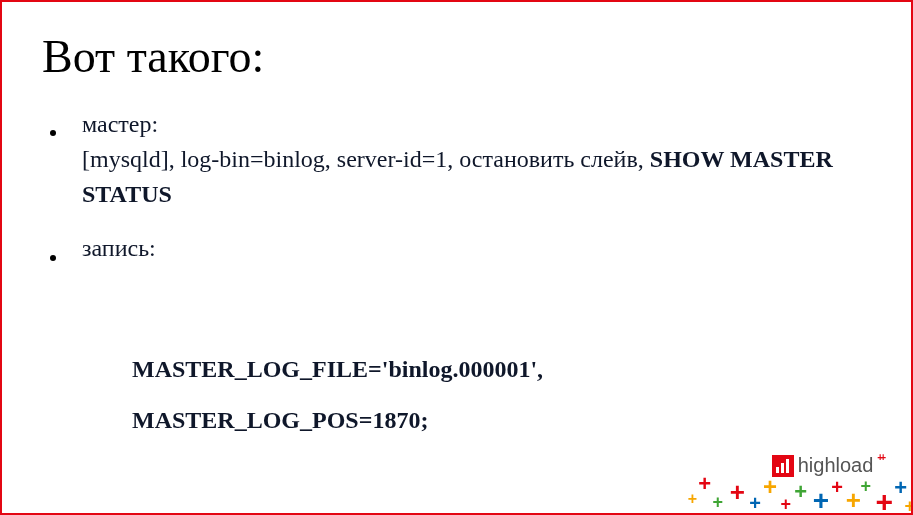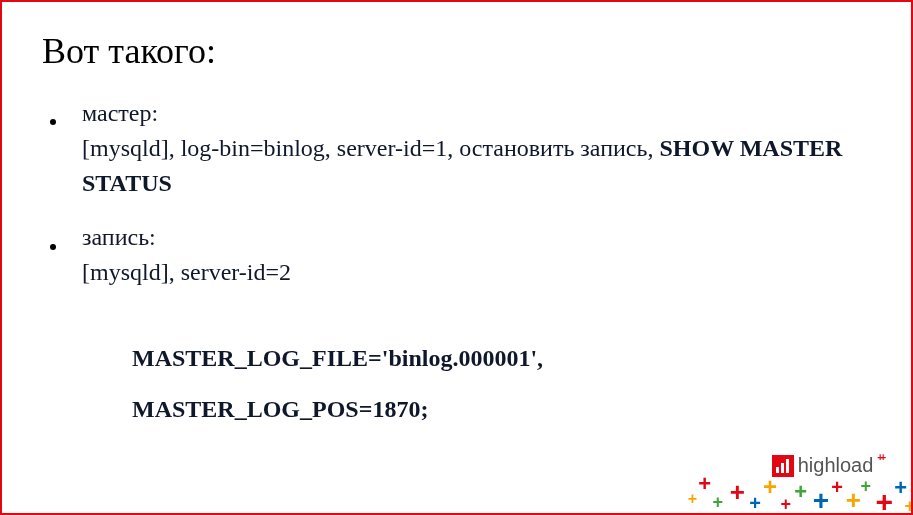--- a/index.html
+++ b/index.html
@@ -12,21 +12,21 @@
       overflow: hidden;
     }
     .slide {
       width: 100%;
       height: 100%;
       border: 2px solid #e30613;
       padding: 28px 40px 40px 40px;
       position: relative;
     }
     .title {
-      font-size: 36px;
+      font-size: 46px;
       font-weight: normal;
       color: #000;
       margin-bottom: 24px;
       font-family: Georgia, serif;
     }
     .content {
       font-size: 24px;
       line-height: 1.45;
       color: #0f172a;
     }
@@ -119,29 +119,29 @@
 
 <div class="slide">
   <h1 class="title">Вот такого:</h1>
 
   <div class="content">
 
     <div class="bullet-item">
       <div class="bullet"><span class="bullet-dot"></span></div>
       <div class="bullet-text">
         <span>мастер:</span><br>
-        <span>[mysqld], log-bin=binlog, server-id=1, остановить запись, </span><span class="bold">SHOW MASTER STATUS</span>
+        <span>[mysqld], log-bin=binlog, server-id=1, остановить слейв, </span><span class="bold">SHOW MASTER STATUS</span>
       </div>
     </div>
 
     <div class="bullet-item">
       <div class="bullet"><span class="bullet-dot"></span></div>
       <div class="bullet-text">
         <span>запись:</span><br>
-        <span>[mysqld], server-id=2</span><br>
+        <br>
         <br>
         <span class="indent bold">MASTER_LOG_FILE='binlog.000001',</span>
         <span class="indent bold">MASTER_LOG_POS=1870;</span>
       </div>
     </div>
 
   </div>
 
   <div class="decor">
     <span class="decor-cross" style="color:#e30613;font-size:22px;bottom:18px;right:200px;">+</span>

